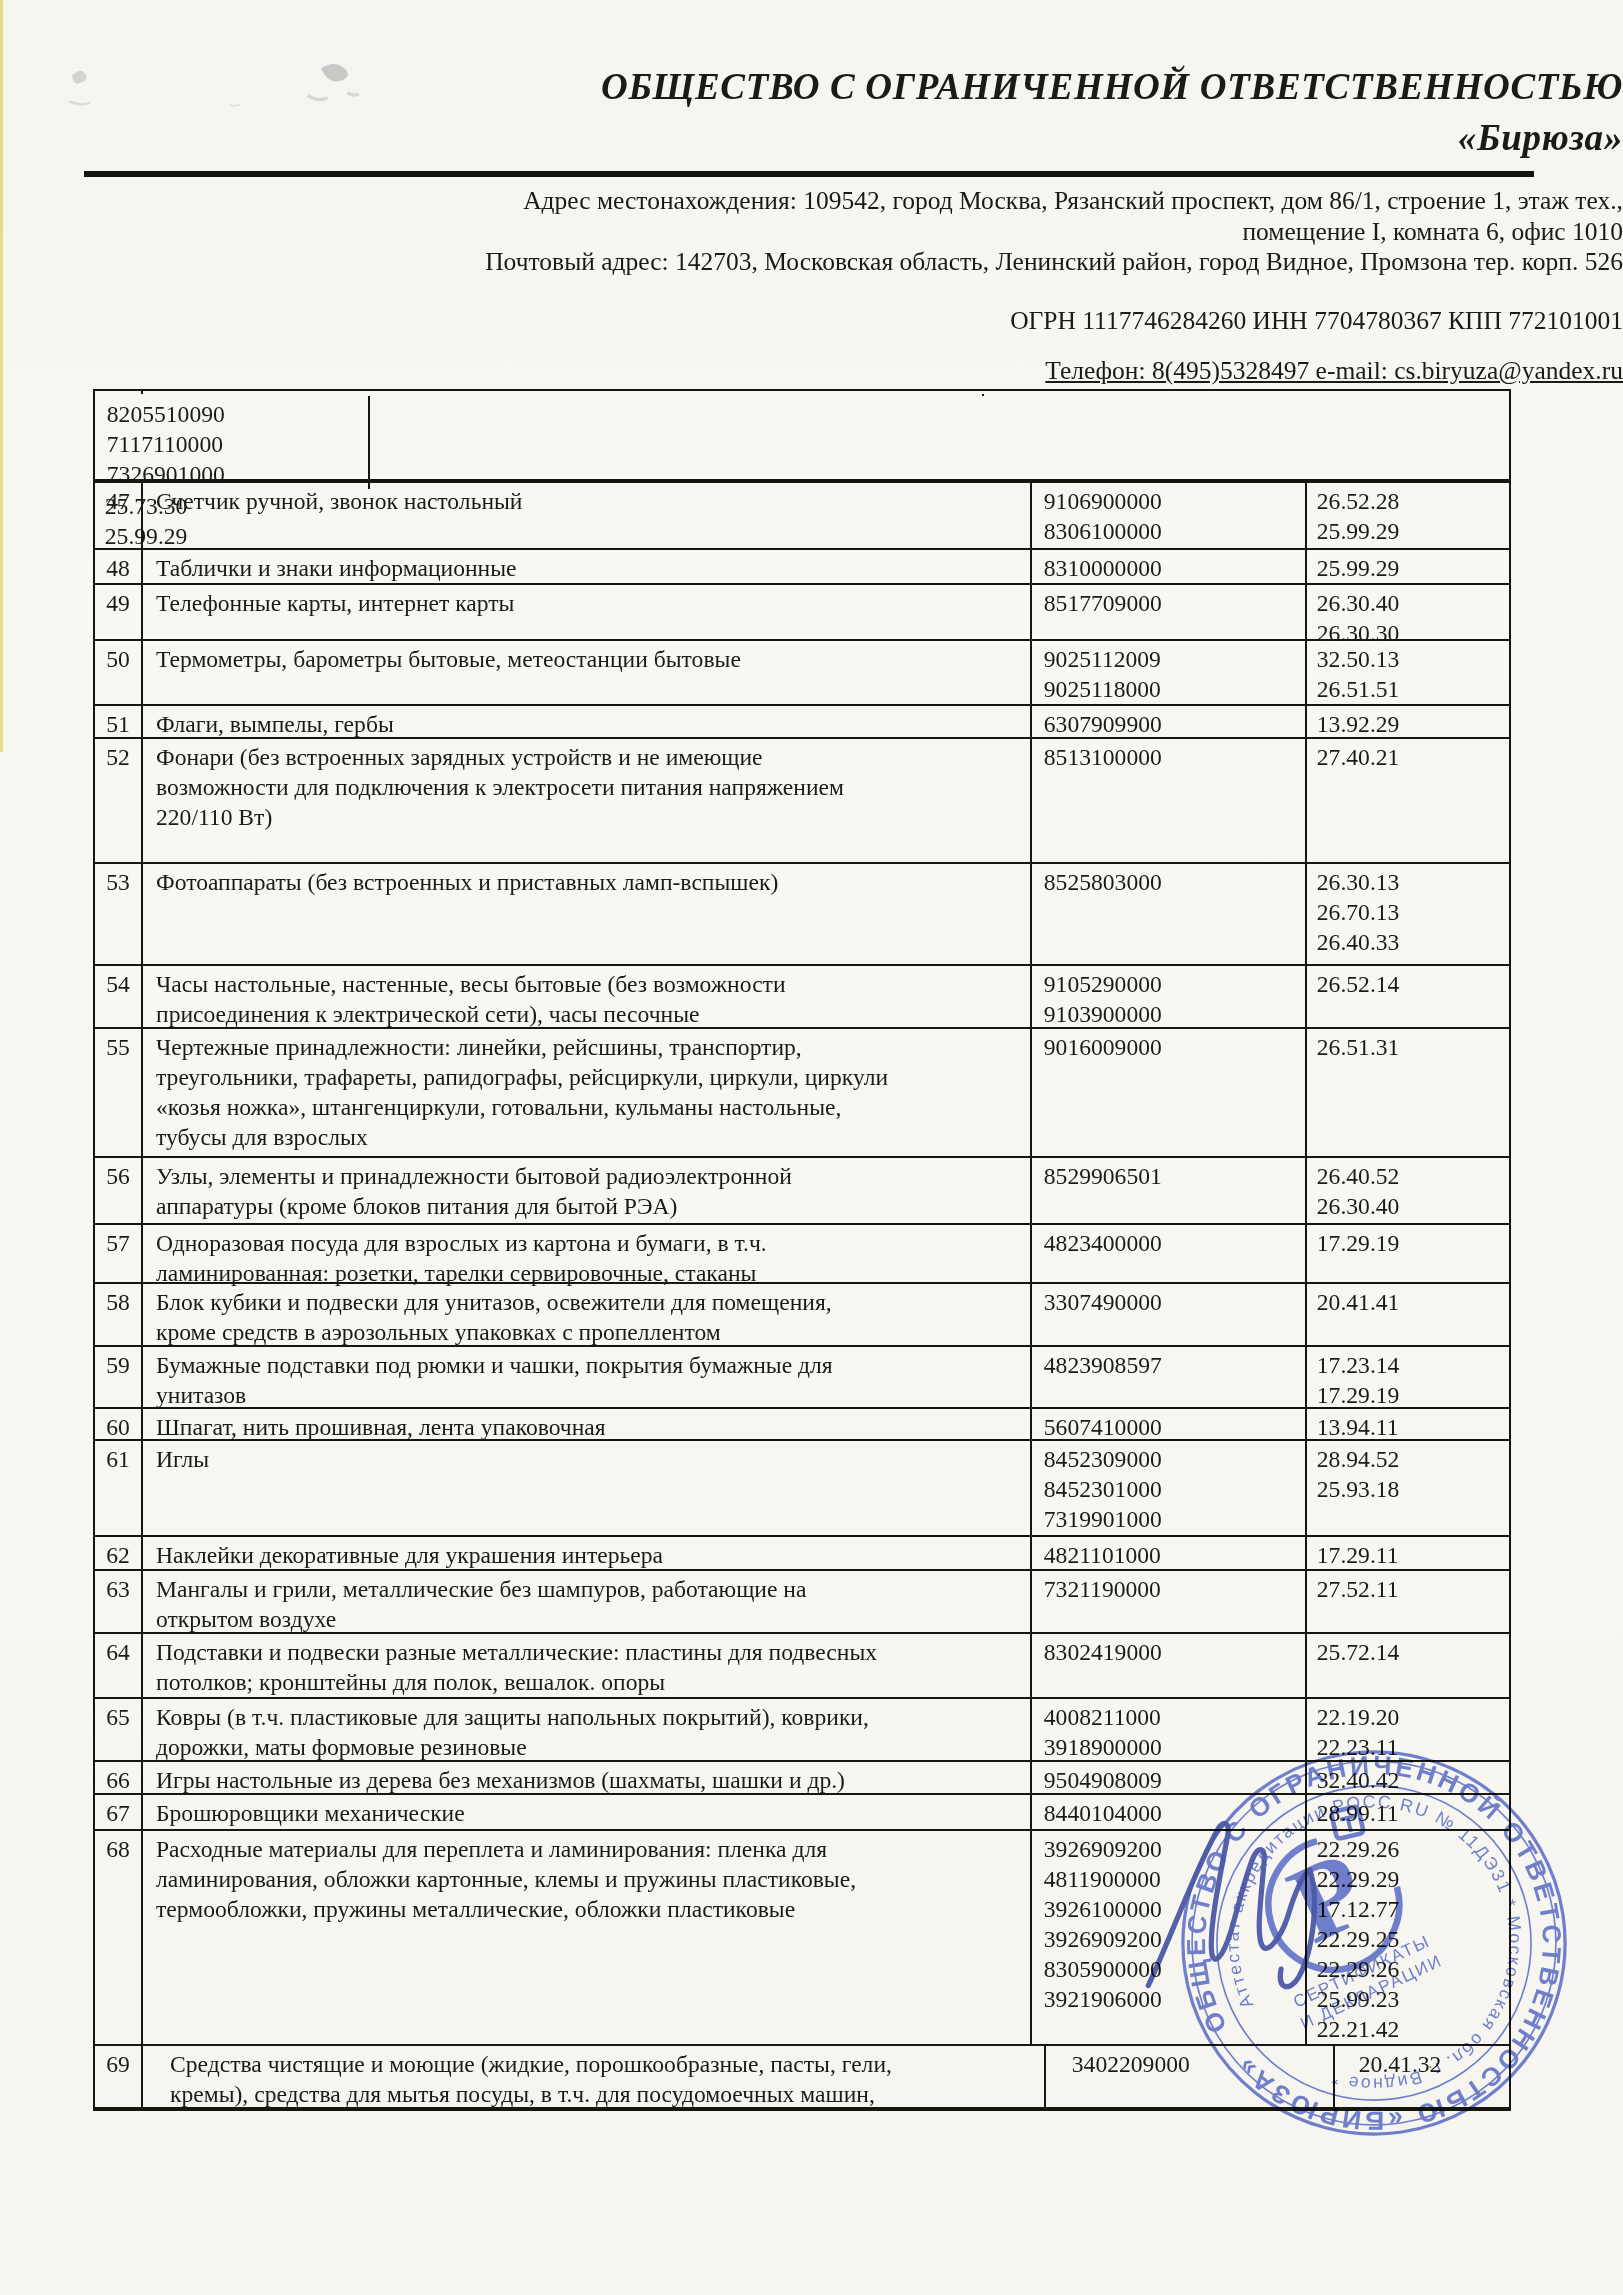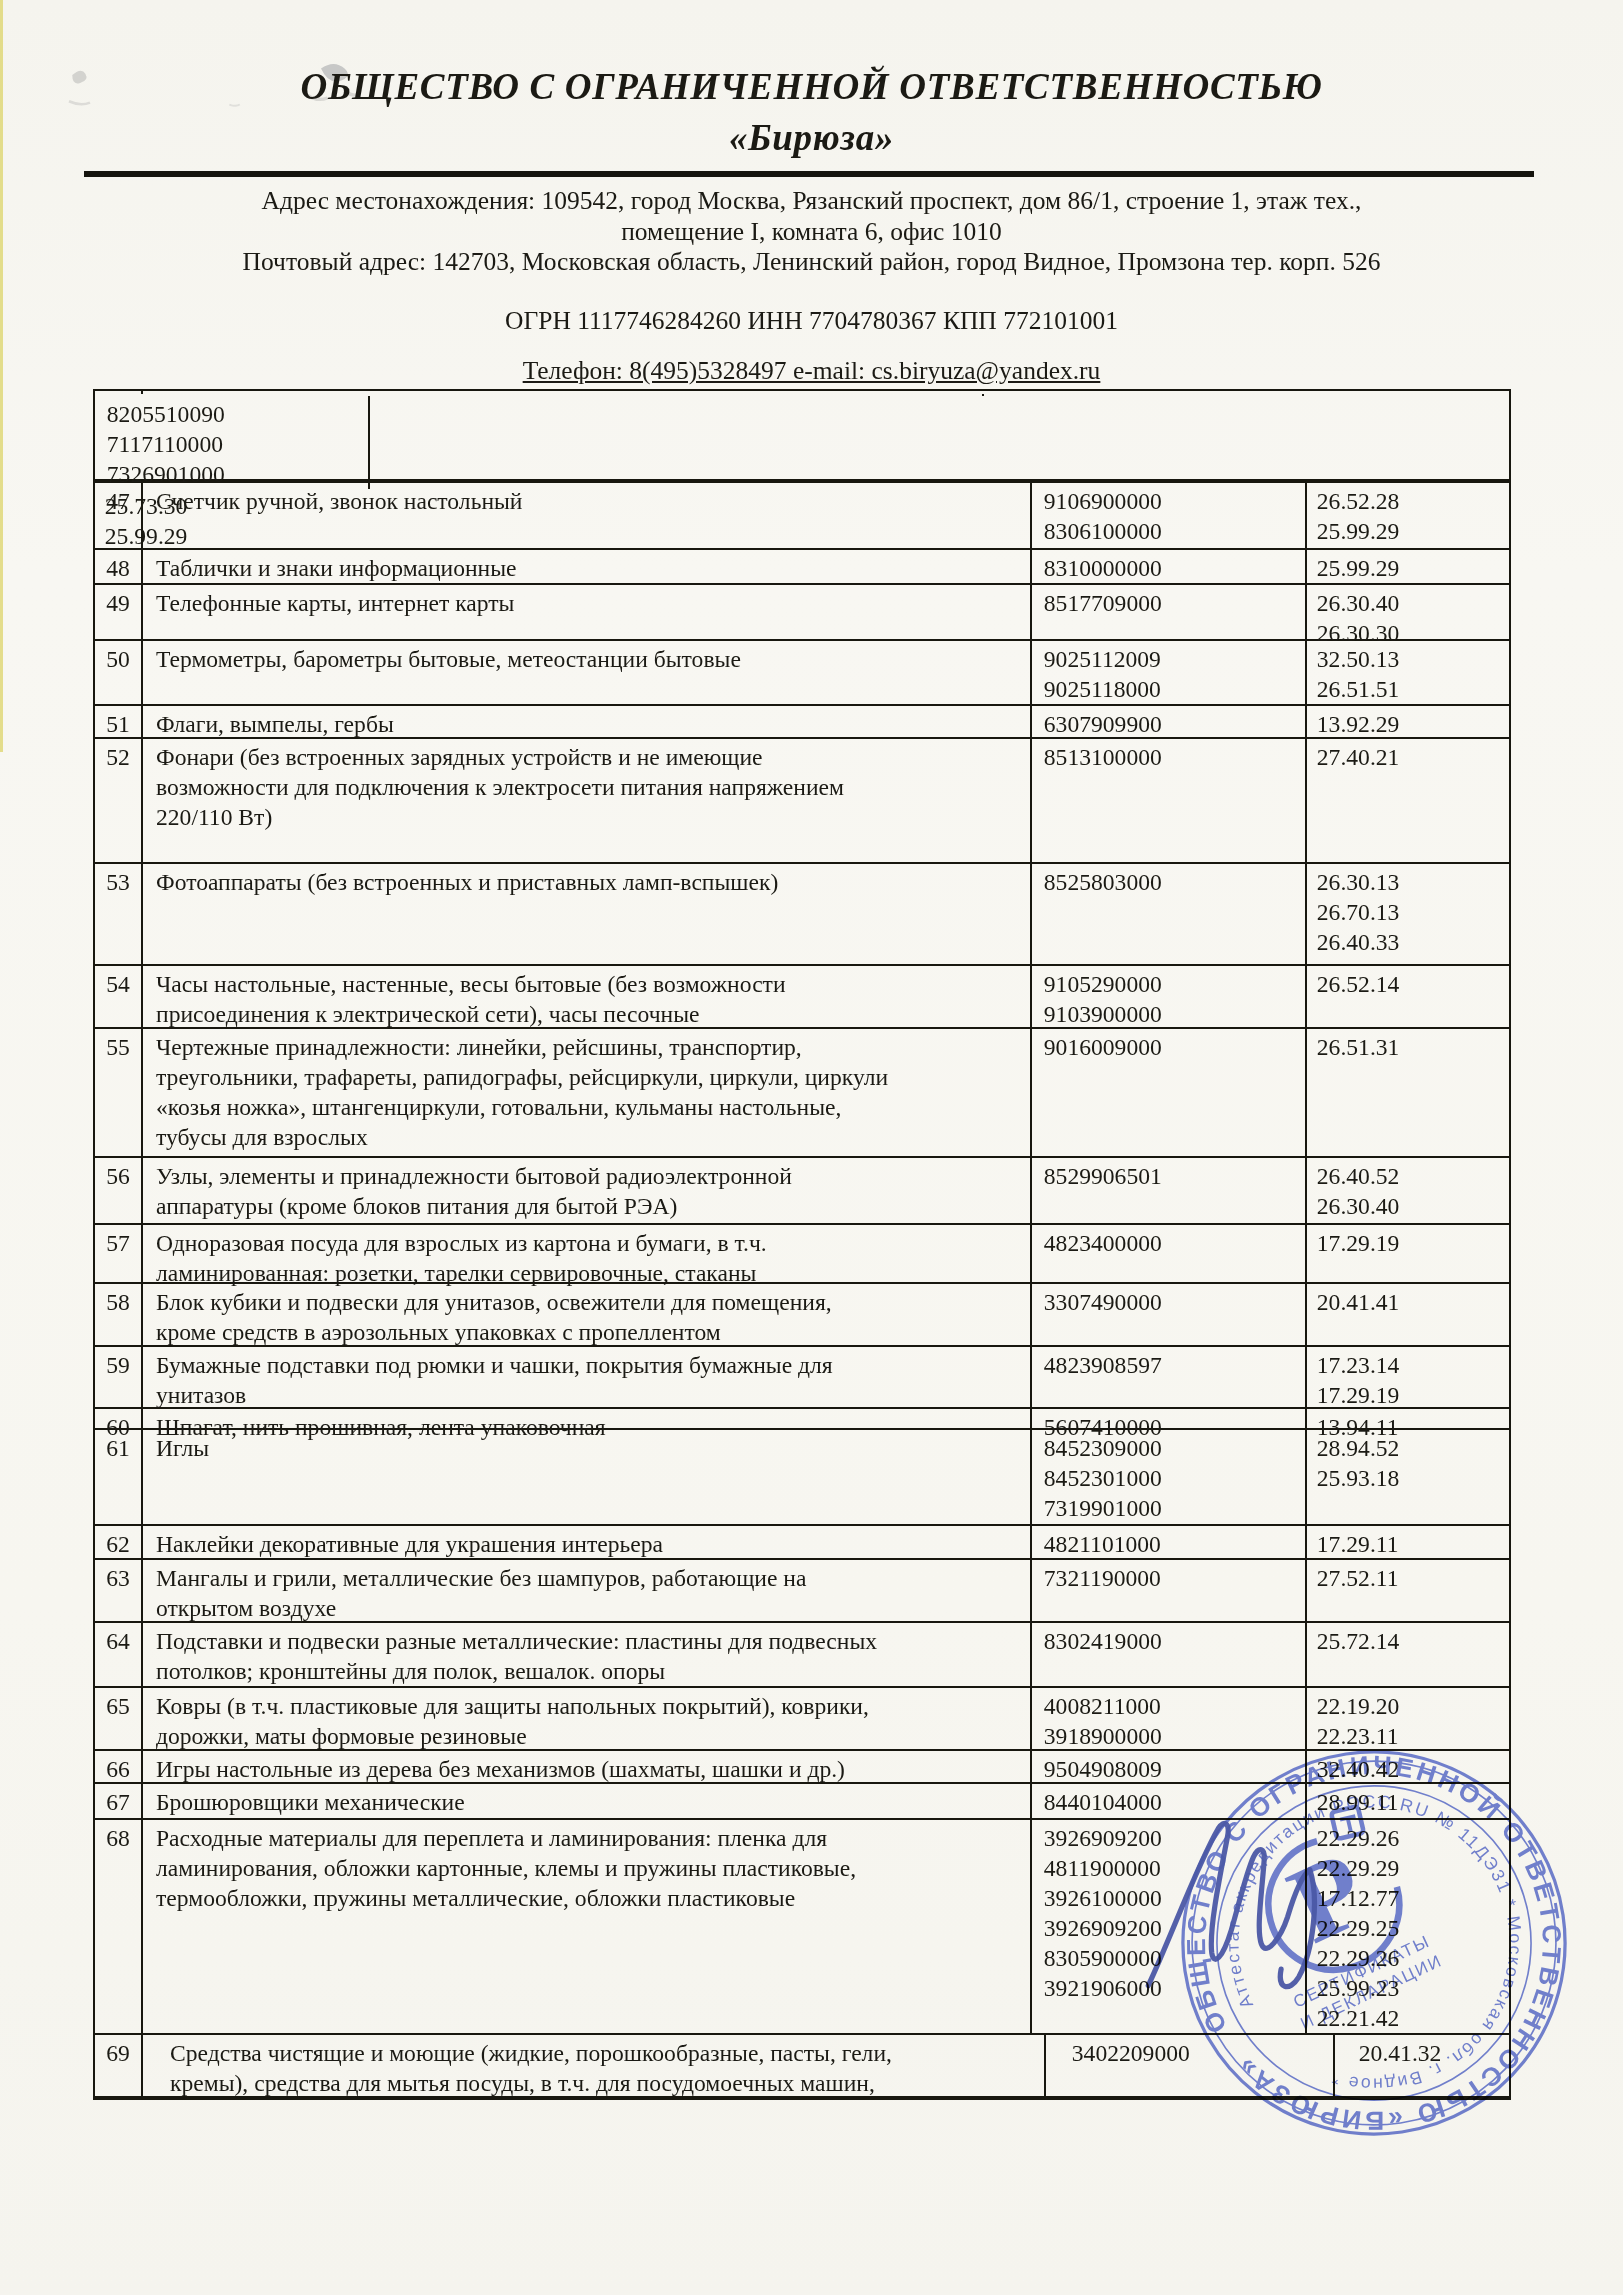--- a/index.html
+++ b/index.html
@@ -2,21 +2,21 @@
 <html style="font-size:10.5px"><head>
 <meta charset="utf-8">
 <style>
   html,body{margin:0;padding:0;background:#e9e8e3;}
   .page{
     position:relative;width:1623px;height:2295px;overflow:hidden;
     background:linear-gradient(180deg,#f5f4ee 0%,#f8f7f2 25%,#f7f6f0 70%,#f5f4ee 100%);
     font-family:"Liberation Serif","DejaVu Serif",serif;color:#1b1a14;
   }
   .edge-strip{position:absolute;left:0;top:0;width:3.3px;height:752px;background:#d9d055;opacity:.65;}
-  .hline{position:absolute;width:100%;text-align:center;white-space:nowrap;}
+  .hline{position:absolute;width:100%;text-align:right;white-space:nowrap;}
   .title{font-weight:bold;font-style:italic;font-size:37px;letter-spacing:0.7px;}
   .t1{top:65px;}
   .t2{top:116px;}
   .rule{position:absolute;left:84px;top:171px;width:1450px;height:5.9px;background:#15140e;}
   .addr{font-size:25.5px;}
   .a1{top:186px;} .a2{top:217px;} .a3{top:247px;}
   .ogrn{top:306px;font-size:25.5px;}
   .phone{top:356px;font-size:25.5px;text-decoration:underline;}
 
   .doc-table{position:absolute;left:93px;top:389px;width:1418px;
@@ -242,21 +242,21 @@
           <div class="line">унитазов</div>
         </div>
         <div class="cell c-code">
           <div class="line">4823908597</div>
         </div>
         <div class="cell c-okpd">
           <div class="line">17.23.14</div>
           <div class="line">17.29.19</div>
         </div>
       </div>
-      <div class="trow" style="height: 21px;">
+      <div class="trow" style="height: 32px;">
         <div class="cell c-num">60</div>
         <div class="cell c-desc">
           <div class="line">Шпагат, нить прошивная, лента упаковочная</div>
         </div>
         <div class="cell c-code">
           <div class="line">5607410000</div>
         </div>
         <div class="cell c-okpd">
           <div class="line">13.94.11</div>
         </div>

